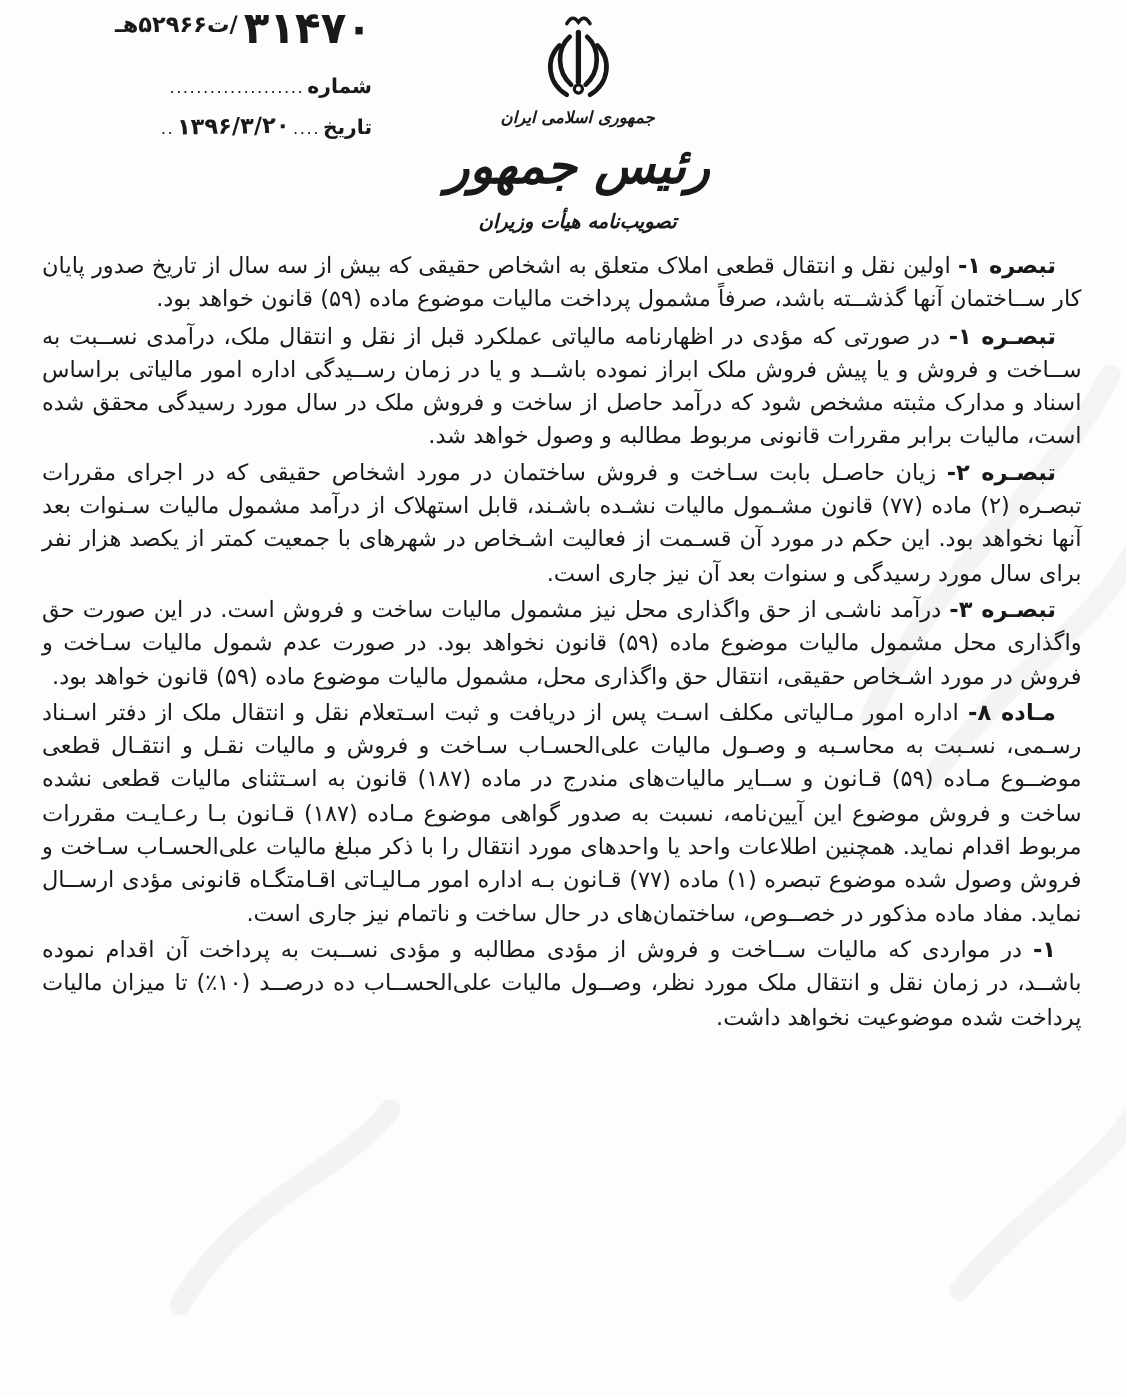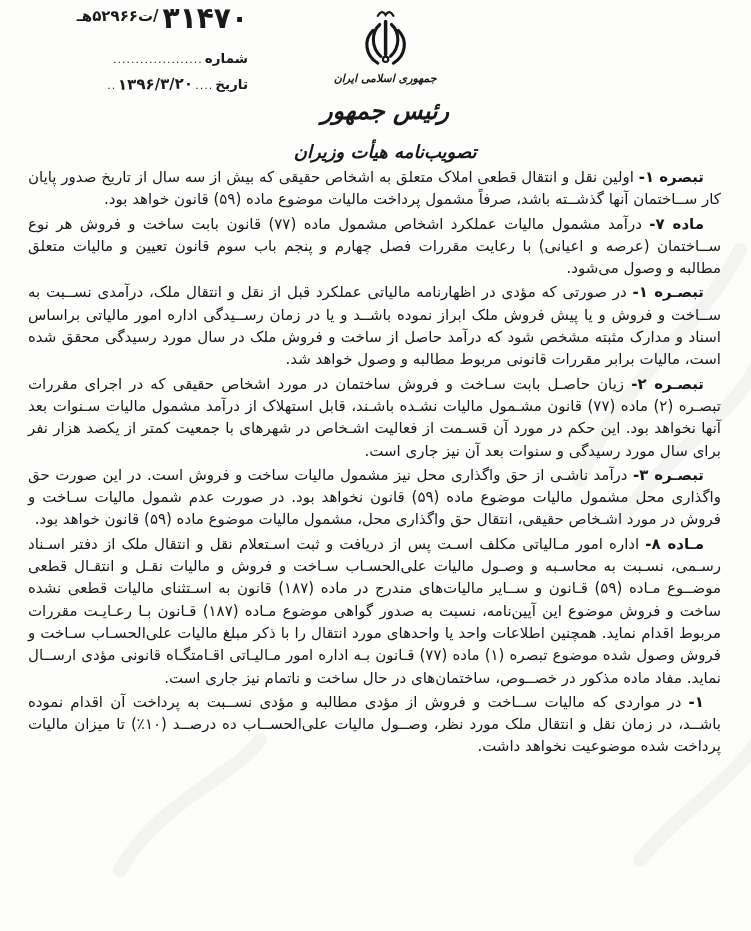--- a/index.html
+++ b/index.html
@@ -25,22 +25,22 @@
   .field-label { font-weight:700; margin-left:2px; }
   .dots { font-size:11px; letter-spacing:1px; color:#222; overflow:hidden; white-space:nowrap; }
   .date-hand { font-weight:700; font-size:15px; transform:rotate(-1deg); display:inline-block; padding:0 2px; }
   
   .emblem-block {
     position:absolute; top:8px; left:50%; transform:translateX(-47%);
     width:320px; text-align:center;
   }
   .emblem-icon { display:block; margin:0 auto 2px auto; }
   .country-line { font-size:11px; font-weight:700; font-style:italic; letter-spacing:.5px; }
-  .office-line { font-size:24px; font-weight:700; font-style:italic; margin-top:6px; line-height:40px; }
-  .doctype-line { font-size:18px; font-weight:700; font-style:italic; margin-top:10px; }
+  .office-line { font-size:33px; font-weight:700; font-style:italic; margin-top:6px; line-height:40px; }
+  .doctype-line { font-size:13px; font-weight:700; font-style:italic; margin-top:10px; }
   
   .body-text {
     position:absolute; top:166px; right:30px; left:28px;
     font-size:15px; line-height:22.3px; text-align:justify;
     direction:rtl;
   }
   .para { margin:0 0 2px 0; text-indent:17px; }
   .para .lead { font-weight:700; }
 </style>
 </head>
@@ -86,21 +86,20 @@
         <path d="M40,23 C50,33 48,49 35,57" stroke-width="3.2"></path>
       </g>
     </svg>
     <div class="country-line">جمهوری اسلامی ایران</div>
     <div class="office-line">رئیس جمهور</div>
     <div class="doctype-line">تصویب‌نامه هیأت وزیران</div>
   </div>
 
   <div class="body-text">
     <p class="para"><span class="lead">تبصره ۱-</span> <span>اولین نقل و انتقال قطعی املاک متعلق به اشخاص حقیقی که بیش از سه سال از تاریخ صدور پایان کار ســاختمان آنها گذشــته باشد، صرفاً مشمول پرداخت مالیات موضوع ماده (۵۹) قانون خواهد بود.</span></p>
-    <p class="para"><span class="lead">ماده ۷-</span> <span>درآمد مشمول مالیات عملکرد اشخاص مشمول ماده (۷۷) قانون بابت ساخت و فروش هر نوع ســاختمان (عرصه و اعیانی) با رعایت مقررات فصل چهارم و پنجم باب سوم قانون تعیین و مالیات متعلق مطالبه و وصول می‌شود.</span></p>
     <p class="para"><span class="lead">تبصـره ۱-</span> <span>در صورتی که مؤدی در اظهارنامه مالیاتی عملکرد قبل از نقل و انتقال ملک، درآمدی نســبت به ســاخت و فروش و یا پیش فروش ملک ابراز نموده باشــد و یا در زمان رســیدگی اداره امور مالیاتی براساس اسناد و مدارک مثبته مشخص شود که درآمد حاصل از ساخت و فروش ملک در سال مورد رسیدگی محقق شده است، مالیات برابر مقررات قانونی مربوط مطالبه و وصول خواهد شد.</span></p>
     <p class="para"><span class="lead">تبصـره ۲-</span> <span>زیان حاصـل بابت سـاخت و فروش ساختمان در مورد اشخاص حقیقی که در اجرای مقررات تبصـره (۲) ماده (۷۷) قانون مشـمول مالیات نشـده باشـند، قابل استهلاک از درآمد مشمول مالیات سـنوات بعد آنها نخواهد بود. این حکم در مورد آن قسـمت از فعالیت اشـخاص در شهرهای با جمعیت کمتر از یکصد هزار نفر برای سال مورد رسیدگی و سنوات بعد آن نیز جاری است.</span></p>
     <p class="para"><span class="lead">تبصـره ۳-</span> <span>درآمد ناشـی از حق واگذاری محل نیز مشمول مالیات ساخت و فروش است. در این صورت حق واگذاری محل مشمول مالیات موضوع ماده (۵۹) قانون نخواهد بود. در صورت عدم شمول مالیات سـاخت و فروش در مورد اشـخاص حقیقی، انتقال حق واگذاری محل، مشمول مالیات موضوع ماده (۵۹) قانون خواهد بود.</span></p>
     <p class="para"><span class="lead">مـاده ۸-</span> <span>اداره امور مـالیاتی مکلف اسـت پس از دریافت و ثبت اسـتعلام نقل و انتقال ملک از دفتر اسـناد رسـمی، نسـبت به محاسـبه و وصـول مالیات علی‌الحسـاب سـاخت و فروش و مالیات نقـل و انتقـال قطعی موضــوع مـاده (۵۹) قـانون و ســایر مالیات‌های مندرج در ماده (۱۸۷) قانون به اسـتثنای مالیات قطعی نشده ساخت و فروش موضوع این آیین‌نامه، نسبت به صدور گواهی موضوع مـاده (۱۸۷) قـانون بـا رعـایـت مقررات مربوط اقدام نماید. همچنین اطلاعات واحد یا واحدهای مورد انتقال را با ذکر مبلغ مالیات علی‌الحسـاب سـاخت و فروش وصول شده موضوع تبصره (۱) ماده (۷۷) قـانون بـه اداره امور مـالیـاتی اقـامتگـاه قانونی مؤدی ارســال نماید. مفاد ماده مذکور در خصــوص، ساختمان‌های در حال ساخت و ناتمام نیز جاری است.</span></p>
     <p class="para"><span class="lead">۱-</span> <span>در مواردی که مالیات ســاخت و فروش از مؤدی مطالبه و مؤدی نســبت به پرداخت آن اقدام نموده باشــد، در زمان نقل و انتقال ملک مورد نظر، وصــول مالیات علی‌الحســاب ده درصــد (۱۰٪) تا میزان مالیات پرداخت شده موضوعیت نخواهد داشت.</span></p>
   </div>
 
 </div>
 
 </body></html>

